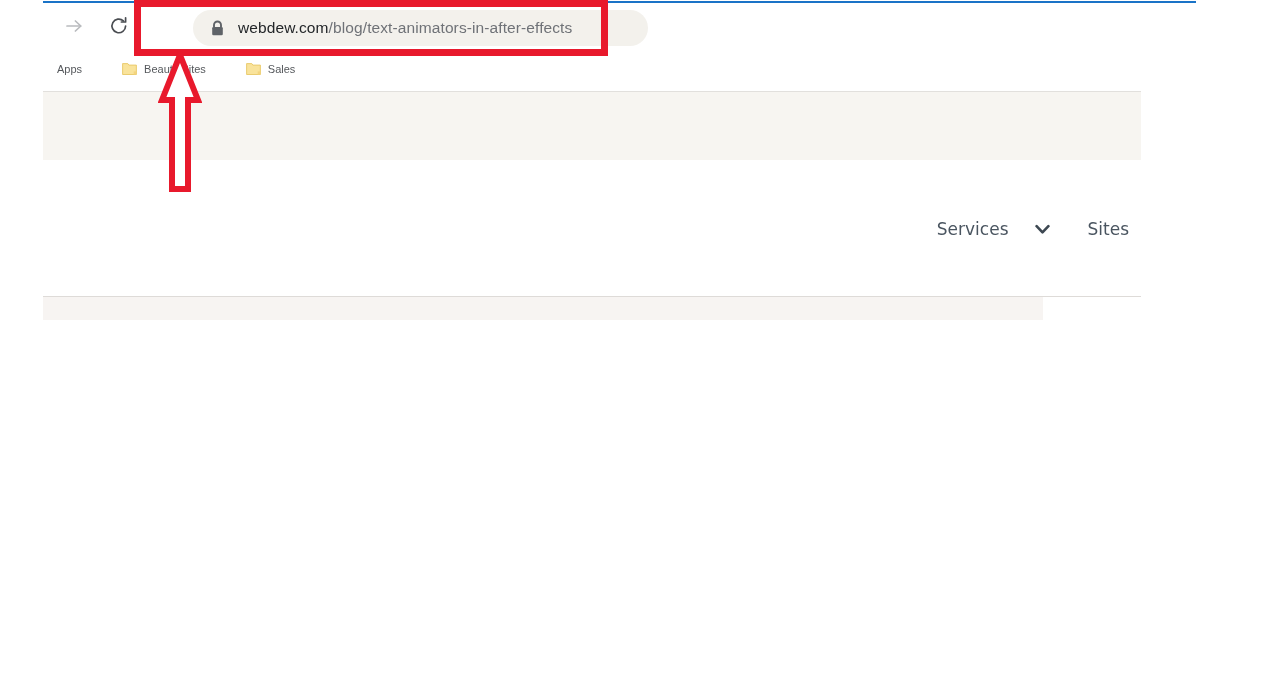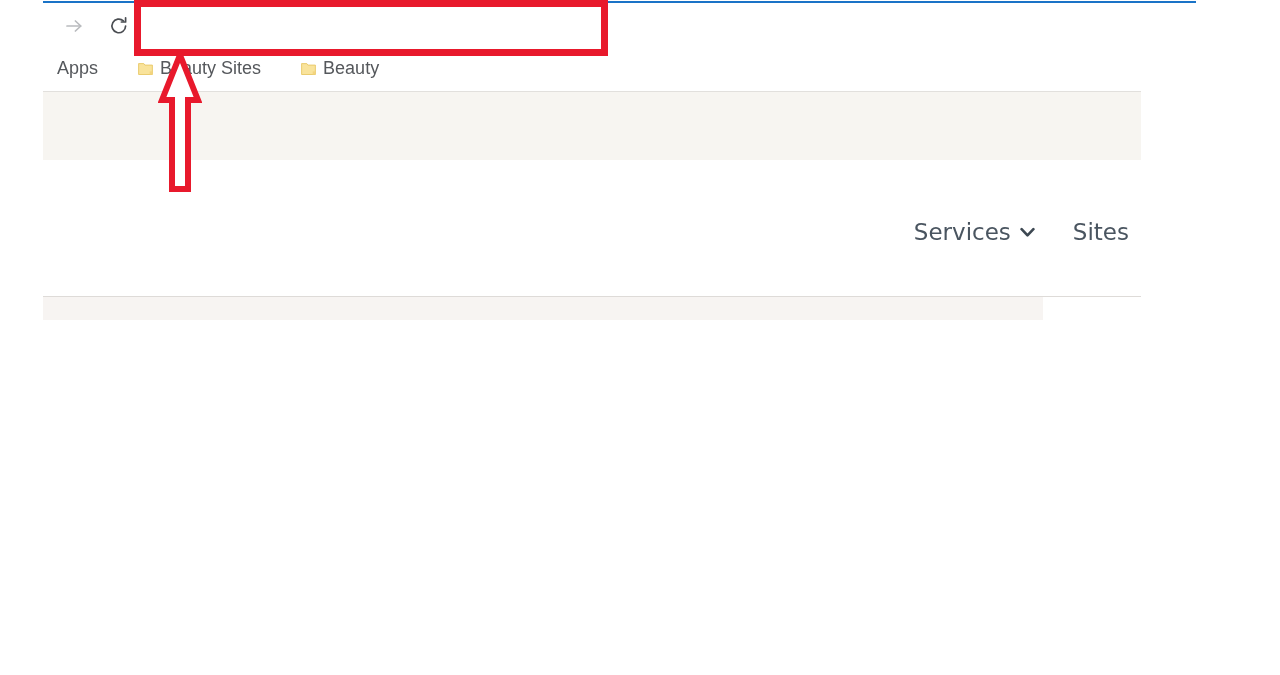--- a/index.html
+++ b/index.html
@@ -100,21 +100,21 @@
   .bm-item {
     display: flex;
     align-items: center;
     height: 24px;
     margin-right: 6px;
     padding: 0 6px;
     border-radius: 3px;
   }
   .bm-item:first-child { margin-left: 8px; }
   .bm-label {
-    font-size: 18px;
+    font-size: 11px;
     color: #55585c;
     white-space: nowrap;
   }
   .folder-ico {
     width: 15px;
     height: 14px;
     margin-right: 7px;
     flex: 0 0 auto;
   }
 
@@ -177,27 +177,28 @@
   }
 
   .site-nav {
     position: absolute;
     right: 12px;
     top: 58px;
     display: flex;
     align-items: center;
   }
   .nav-link {
-    font-size: 23px;
+    font-size: 17px;
     color: #4a5560;
     margin-left: 38px;
     display: flex;
     align-items: center;
     white-space: nowrap;
     font-family: "DejaVu Sans", sans-serif;
+    gap: 17px;
   }
   .chev {
     margin-left: 9px;
     display: inline-flex;
   }
 
   .band-bottom {
     position: absolute;
     left: 0;
     top: 211px;
@@ -256,20 +257,29 @@
 
     <div class="nav-btn nav-reload">
       <span>
         <svg width="22" height="22" viewBox="0 0 22 22" aria-hidden="true">
           <path d="M17.6 11 A6.8 6.8 0 1 1 15.4 5.9" stroke="#4a4d52" stroke-width="1.7" fill="none" stroke-linecap="round"></path>
           <path d="M17.6 2.8 L17.6 7.0 L13.4 7.0" stroke="#4a4d52" stroke-width="1.7" fill="none" stroke-linecap="round" stroke-linejoin="round"></path>
         </svg>
       </span>
     </div>
 
+    <div class="url-pill">
+      <span class="lock-wrap">
+        <svg width="15" height="17" viewBox="0 0 15 17" aria-hidden="true">
+          <path d="M4 7 V5 a3.5 3.5 0 0 1 7 0 V7" stroke="#5f6368" stroke-width="1.9" fill="none"></path>
+          <rect x="2.2" y="7" width="10.6" height="8.2" rx="1.3" fill="#5f6368"></rect>
+        </svg>
+      </span>
+      <span class="url-text"><span class="url-host">webdew.com</span><span class="url-path">/blog/text-animators-in-after-effects</span></span>
+    </div>
   </div>
 
   <div class="bookmarks">
 
     <div class="bm-item">
       <span class="bm-label">Apps</span>
     </div>
 
     <div class="bm-item" style="margin-left:22px;">
       <span class="folder-ico">
@@ -281,21 +291,21 @@
       <span class="bm-label">Beauty Sites</span>
     </div>
 
     <div class="bm-item" style="margin-left:22px;">
       <span class="folder-ico">
         <svg width="15" height="14" viewBox="0 0 15 14" aria-hidden="true">
           <path d="M0.6 1.6 h5.2 l1.1 1.5 h7.5 v9.4 h-13.8 z" fill="#f9e39b" stroke="#e8c765" stroke-width="0.9"></path>
           <path d="M11.7 9.4 h2.7 v3.1 h-2.7 z" fill="#f3d47e"></path>
         </svg>
       </span>
-      <span class="bm-label">Beauty</span>
+      <span class="bm-label">Sales</span>
     </div>
   </div>
 
   <div class="page">
 
     <div class="band-top"></div>
 
     <div class="site-header">
 
 

